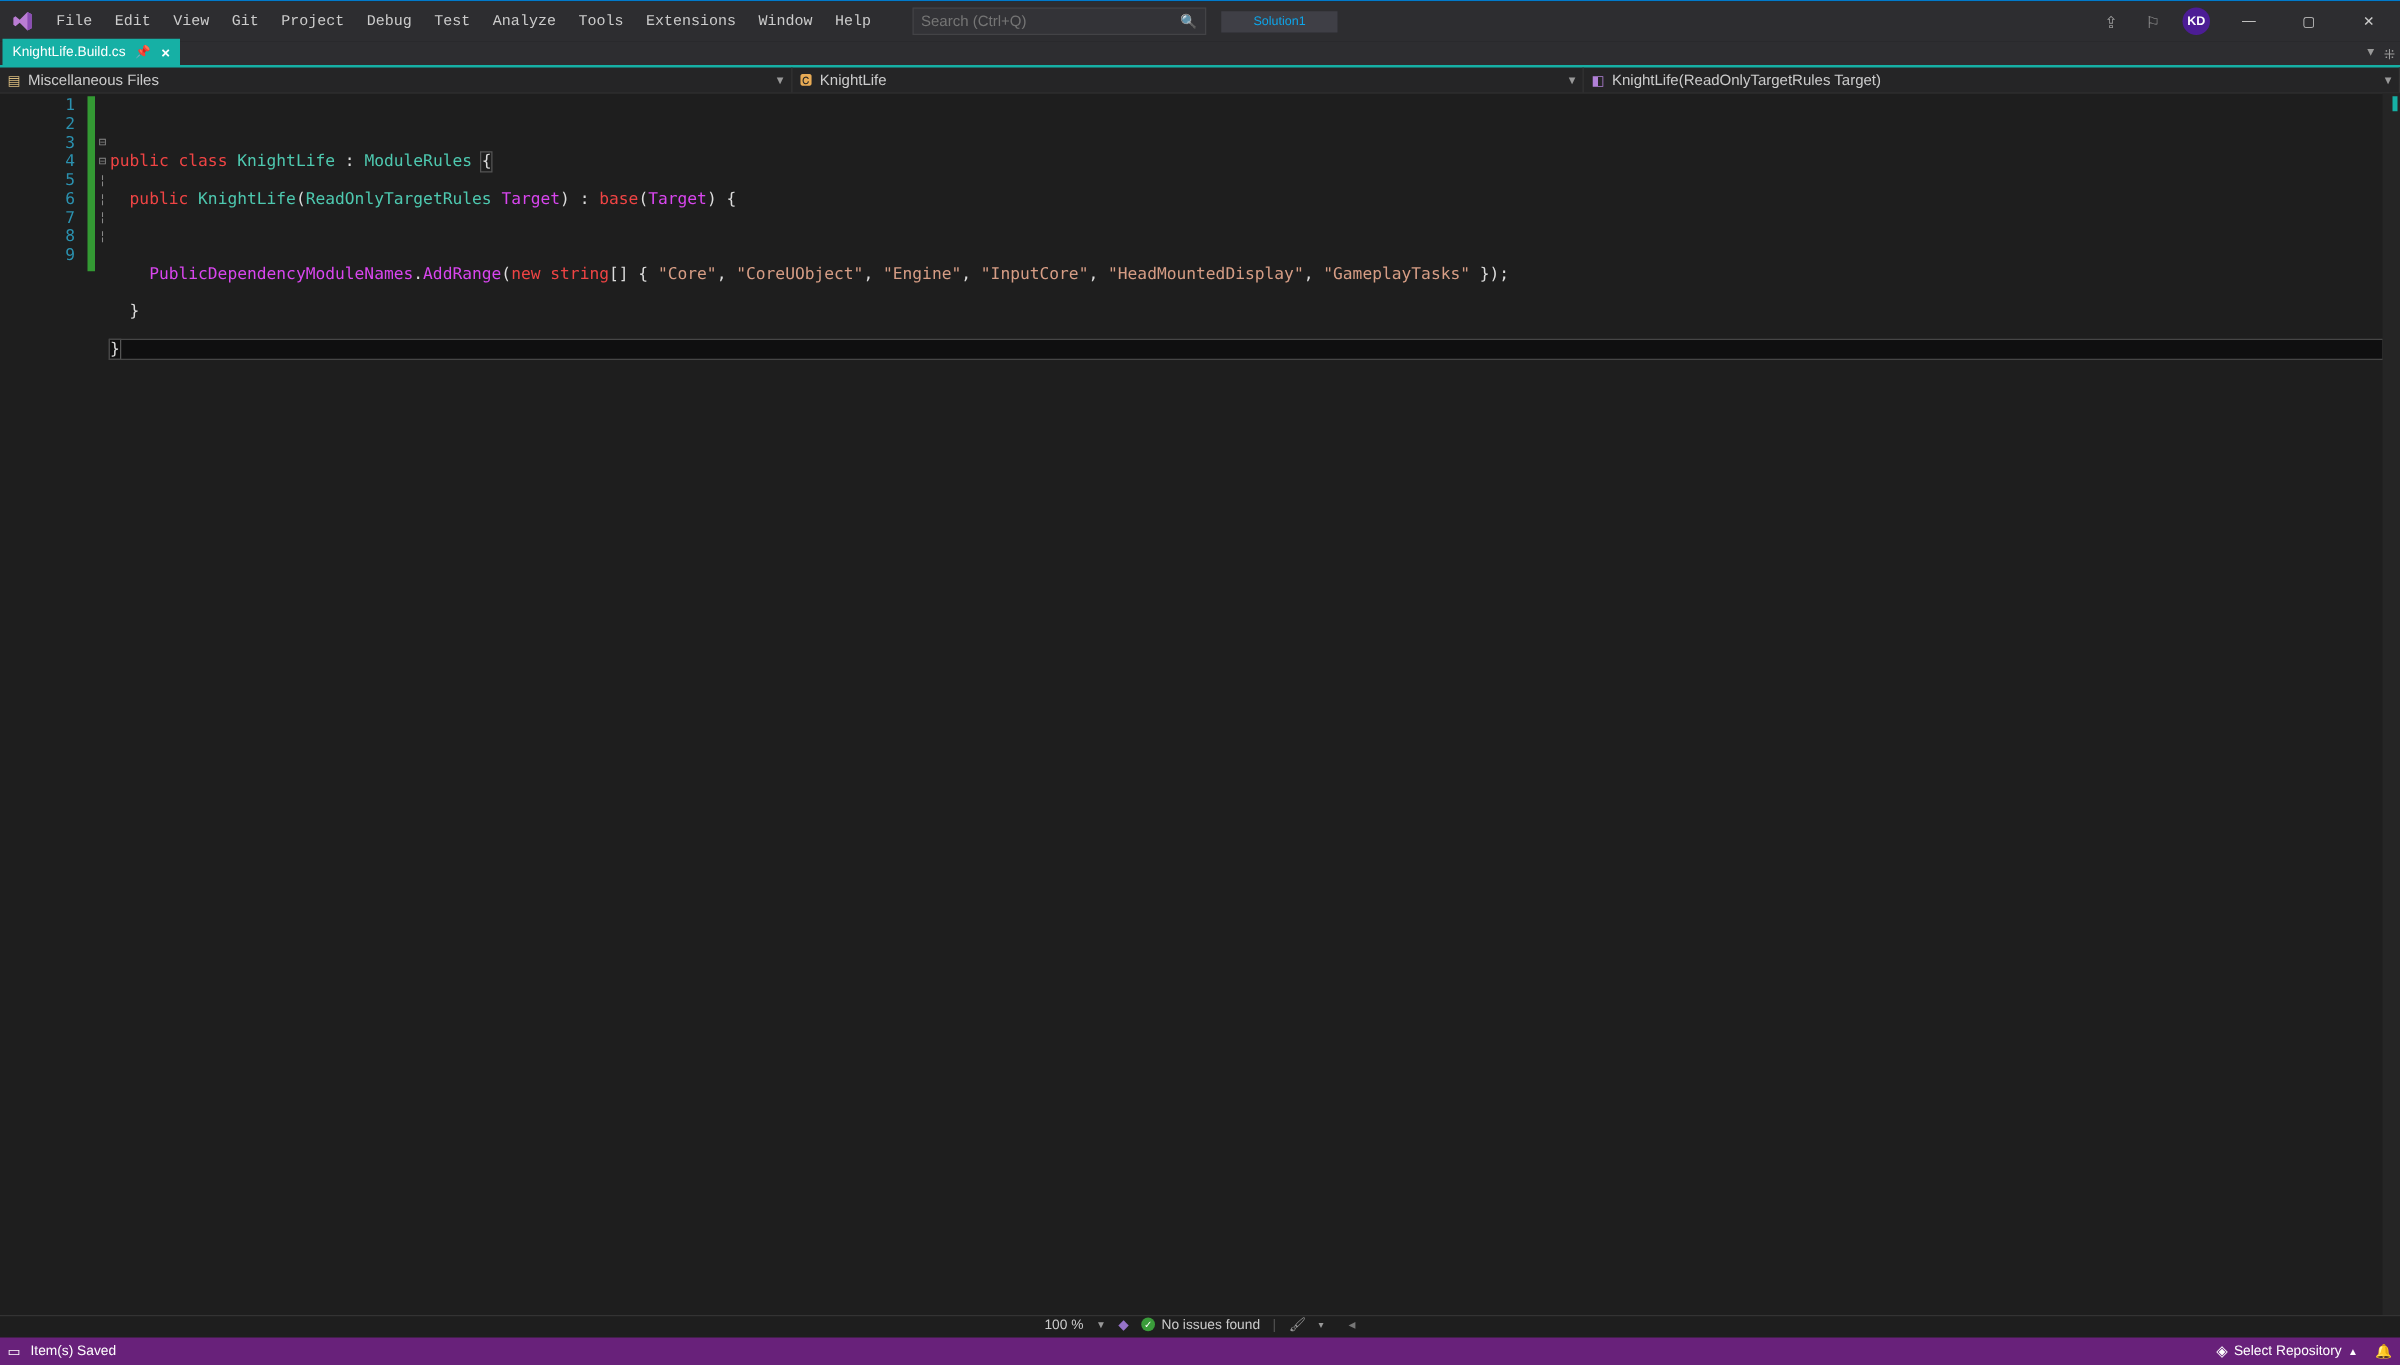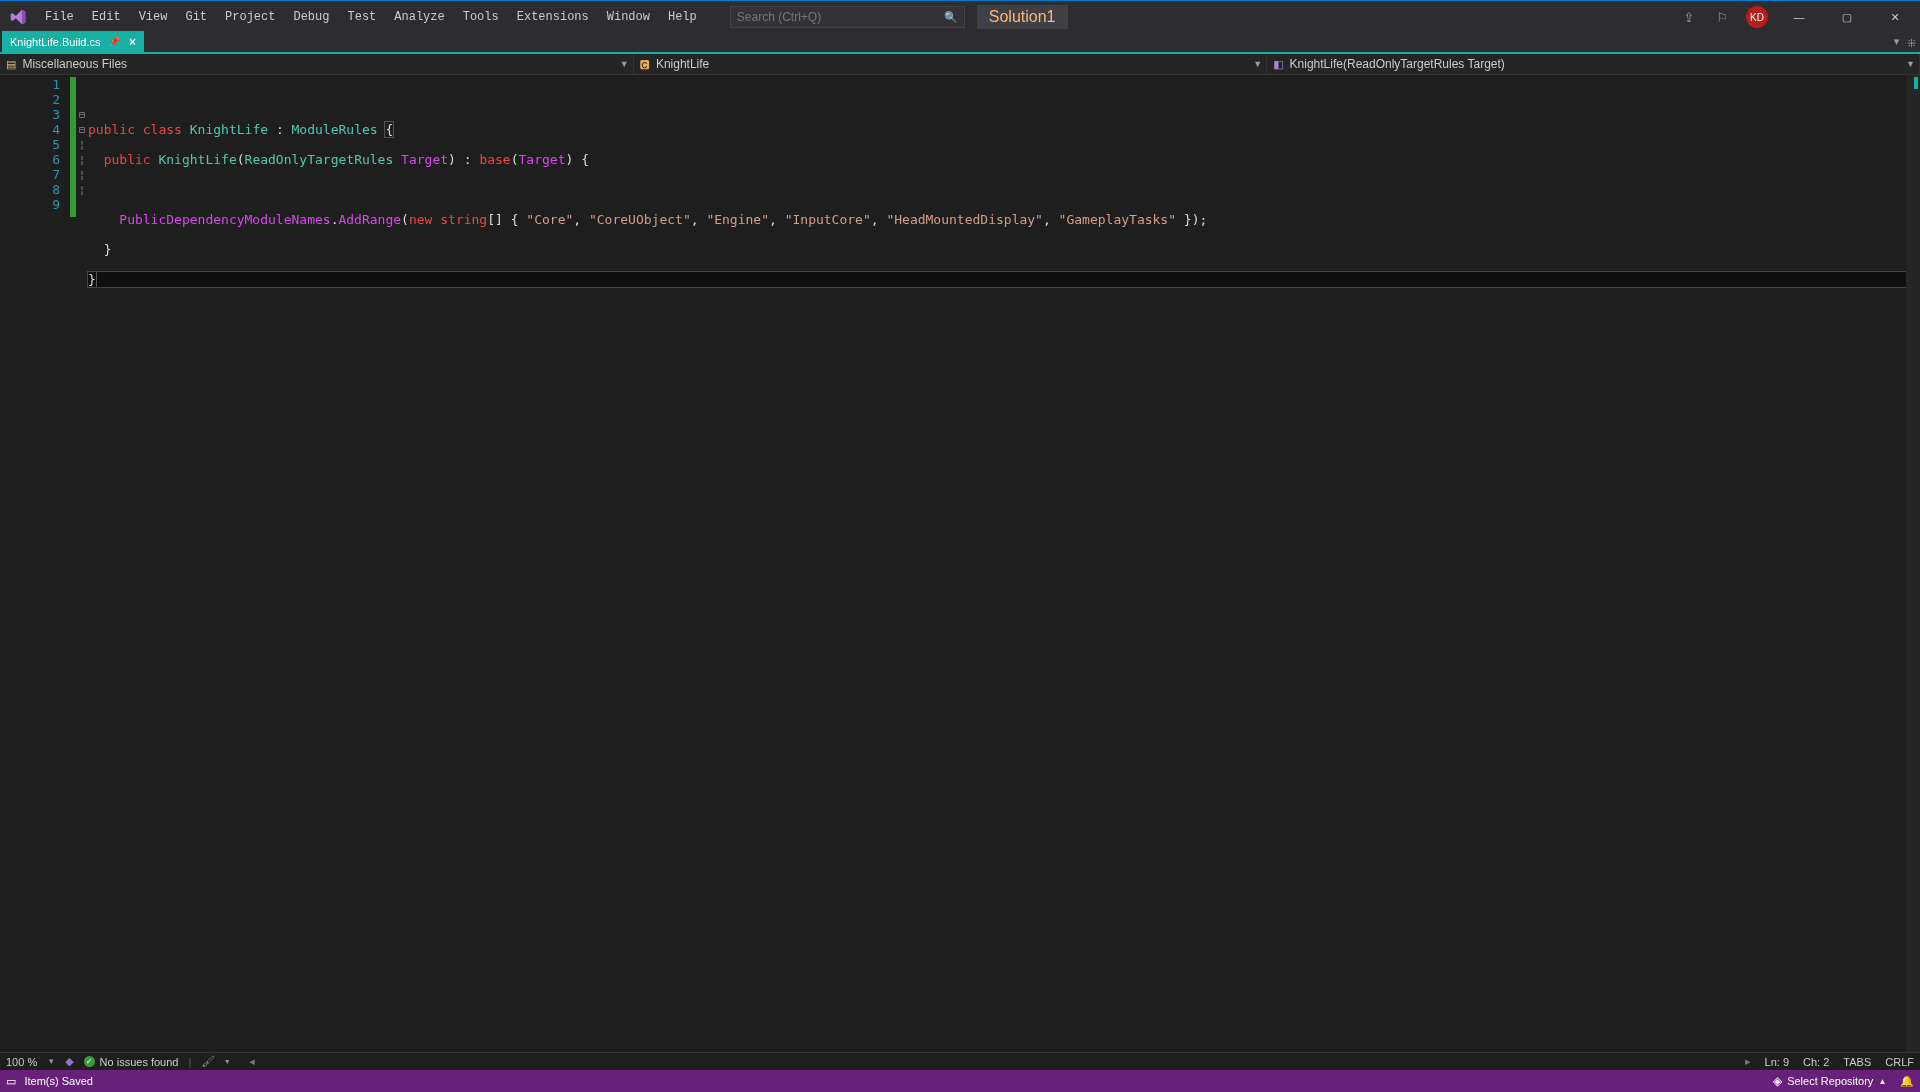--- a/index.html
+++ b/index.html
@@ -7,25 +7,25 @@
   body { display:flex; flex-direction:column; border-top:1px solid #007acc; }
 
   
   .menu-bar { height:32px; background:#2d2d30; display:flex; align-items:center; padding:0 4px; }
   .vs-logo { width:28px; height:28px; display:flex; align-items:center; justify-content:center; margin-right:4px; }
   .menu-items { display:flex; align-items:center; height:100%; }
   .menu-item { padding:0 9px; height:100%; display:flex; align-items:center; color:#ccc; cursor:default;font-family:Liberation Mono, monospace; }
   .search-box { margin-left:24px; width:235px; height:22px; background:#333337; border:1px solid #434346; display:flex; align-items:center; padding:0 6px; }
   .search-box input { flex:1; background:transparent; border:none; color:#999; outline:none; font-size:12px; }
   .search-icon { color:#999; font-size:11px; }
-  .solution-tag { margin-left:12px; padding:3px 12px; background:#3f3f46; color:#fdba74; font-size:16px; }
+  .solution-tag { margin-left:12px; padding:3px 26px; background:#3f3f46; color:#0ea5e9; font-size:10px; }
   .title-spacer { flex:1; }
   .title-right { display:flex; align-items:center; gap:14px; padding-right:4px; height:100%; }
   .title-icon { color:#999; font-size:13px; padding:4px; }
-  .avatar { width:22px; height:22px; border-radius:50%; background:#b91c1c; color:#fff; display:flex; align-items:center; justify-content:center; font-size:10px; font-weight:400; }
+  .avatar { width:22px; height:22px; border-radius:50%; background:#4c1d95; color:#fff; display:flex; align-items:center; justify-content:center; font-size:10px; font-weight:700; }
   .win-btn { width:34px; height:100%; display:flex; align-items:center; justify-content:center; color:#ccc; font-size:11px; }
 
   
   .doc-tab-bar { height:21px; background:#2d2d30; display:flex; align-items:flex-end; padding-left:2px; border-bottom:2px solid #16b0a5; position:relative; }
   .doc-tab { height:21px; background:#16b0a5; color:#fff; display:flex; align-items:center; padding:0 8px; font-size:11px; gap:8px; }
   .doc-tab .pin { font-size:10px; }
   .doc-tab .close { font-size:12px; font-weight:bold; }
   .tab-bar-right { position:absolute; right:4px; top:2px; display:flex; gap:2px; color:#999; font-size:11px;}
 
   
@@ -52,21 +52,21 @@
   .typ { color:#4ec9b0; }
   .str { color:#d69d85; }
   .pln { color:#d946ef; }
   .punc { color:#dcdcdc; }
   .brace-match { outline:1px solid #555; }
 
   .right-scroll { width:14px; background:#252525; position:relative; }
   .right-scroll .mk { position:absolute; right:2px; width:4px; height:12px; background:#16b0a5; top:2px; }
 
   
-  .editor-footer { height:18px; background:#1e1e1e; border-top:1px solid #333; display:flex; align-items:center; font-size:11px; color:#ccc; padding:0 6px; gap:10px; }
+  .editor-footer { height:18px; background:#1e1e1e; border-top:1px solid #333; display:flex; align-items:center; font-size:11px; color:#ccc; padding:0 6px; gap:10px;flex-direction:column; }
   .ef-left { display:flex; align-items:center; gap:10px; }
   .ef-issues { display:flex; align-items:center; gap:5px; }
   .ok-dot { width:11px; height:11px; border-radius:50%; background:#3a9c3a; display:flex; align-items:center; justify-content:center; color:#fff; font-size:8px; }
   .ef-spacer { flex:1; }
   .ef-right { display:flex; align-items:center; gap:14px; }
 
   
   .status-bar { height:22px; background:#5c2d91; background:#68217a; display:flex; align-items:center; padding:0 6px; font-size:11px; color:#fff; }
   .status-bar { background:#68217a; }
   .status-bar .sb-left { display:flex; align-items:center; gap:8px; }

